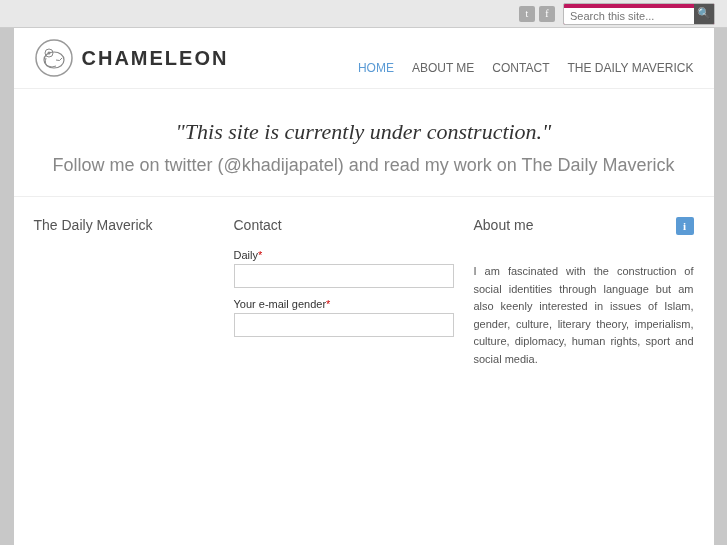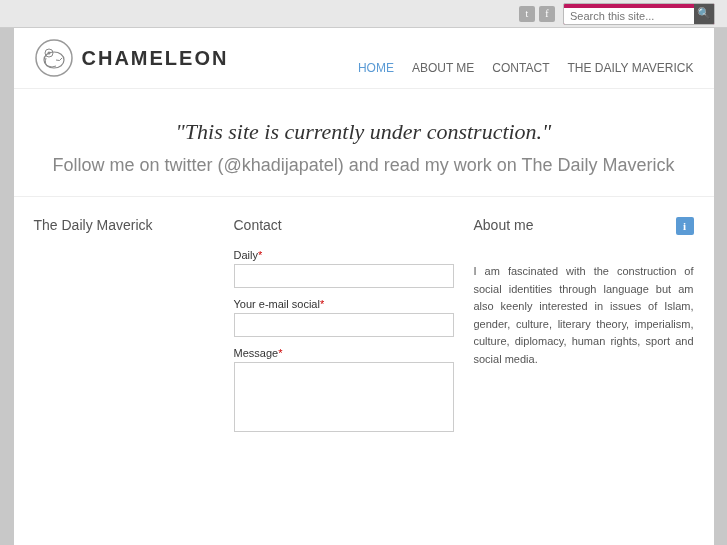--- a/index.html
+++ b/index.html
@@ -252,32 +252,26 @@
 
       <div class="form-group">
         <label class="form-label">
           <span>Daily</span><span class="required">*</span>
         </label>
         <input class="form-input" type="text" style="">
       </div>
 
       <div class="form-group">
         <label class="form-label">
-          <span>Your e-mail social</span><span class="required">*</span>
+          <span>Your e-mail gender</span><span class="required">*</span>
         </label>
         <input class="form-input" type="email" style="">
       </div>
 
 
-      <div class="form-group">
-        <label class="form-label">
-          <span>Message</span><span class="required">*</span>
-        </label>
-        <textarea class="form-textarea" style=""></textarea>
-      </div>
     </div>
 
     <div class="col-right">
       <span class="blue-icon">i</span>
       <div class="col-heading">About me</div>
       <p class="about-text">I am fascinated with the construction of social identities through language but am also keenly interested in issues of Islam, gender, culture, literary theory, imperialism, culture, diplomacy, human rights, sport and social media.</p>
     </div>
 
   </div>
 </div>

